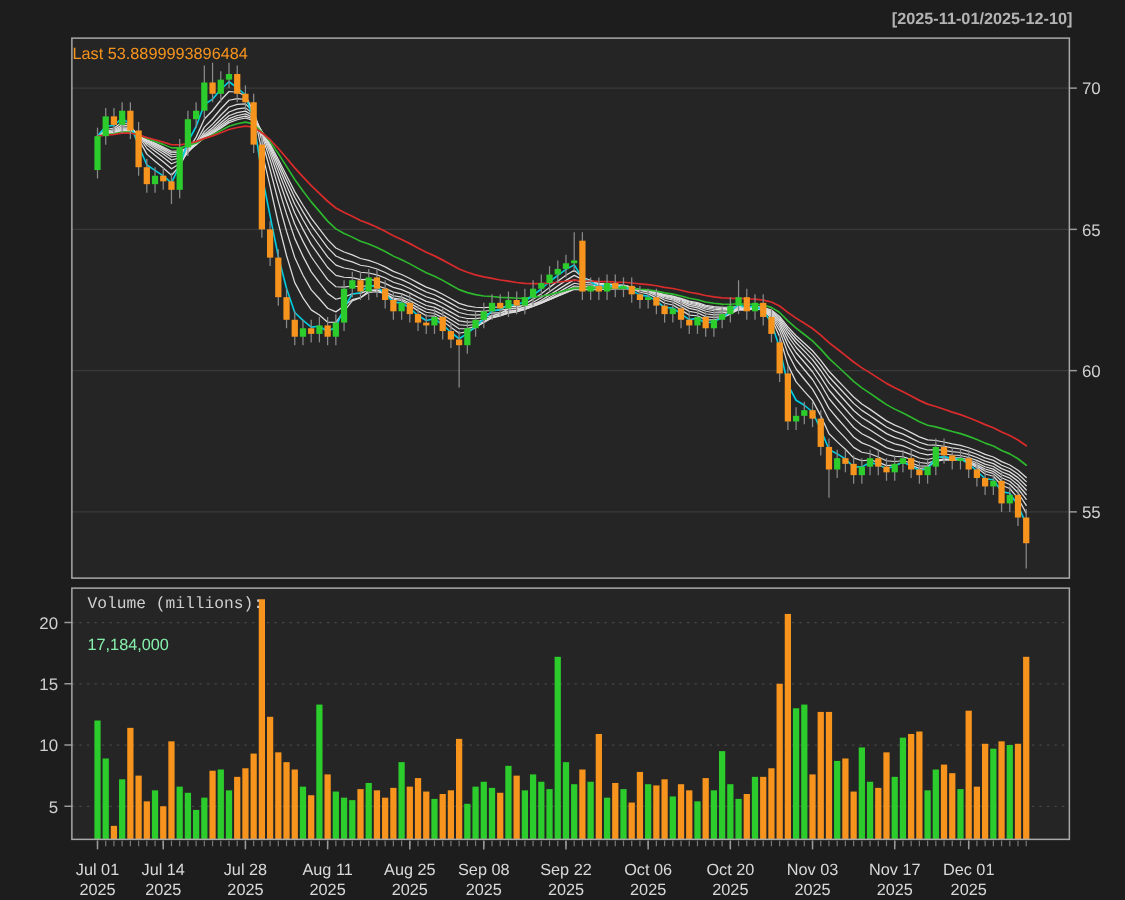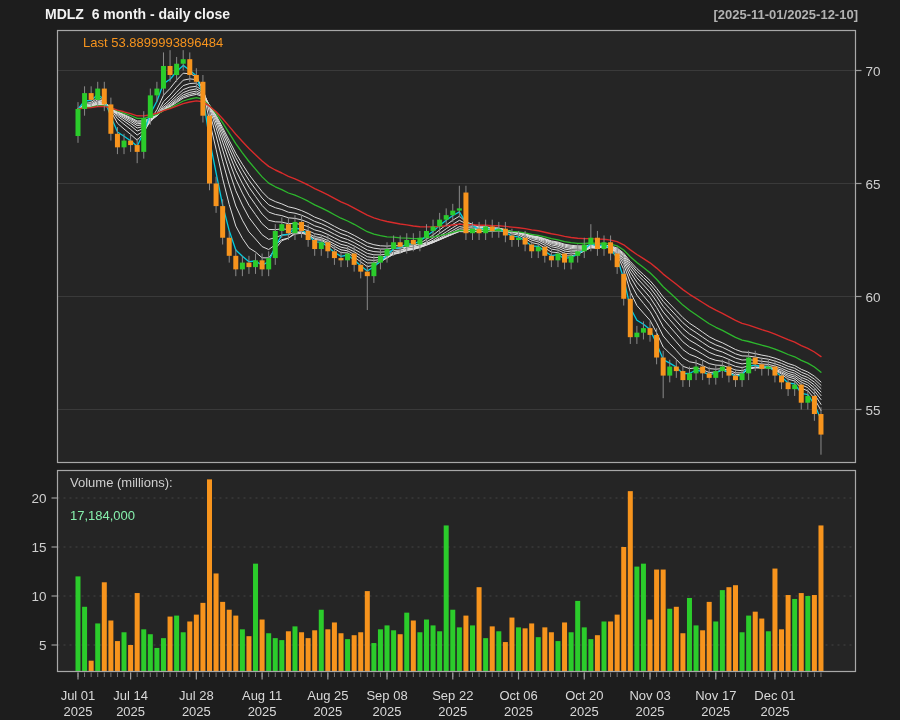--- a/index.html
+++ b/index.html
@@ -1,22 +1,22 @@
 <!DOCTYPE html>
 <html><head>
 <meta charset="utf-8">
 <style>
   html,body{margin:0;padding:0;background:#141414;}
   .stage{position:relative;width:900px;height:720px;background:#1d1d1d;overflow:hidden;
          font-family:"Liberation Sans", sans-serif;}
   .stage svg{position:absolute;left:0;top:0;}
   .title{position:absolute;left:45px;top:6px;font-size:14px;font-weight:bold;color:#f2f2f2;white-space:pre;}
   .range{position:absolute;right:42px;top:7px;font-size:13px;font-weight:bold;color:#b3b3b3;}
-  .last-label{position:absolute;left:83px;top:35px;font-size:13px;color:#f7941d;}
-  .vol-label{position:absolute;left:70px;top:475px;font-size:13px;color:#cfcfcf;}
+  .last-label{position:absolute;left:58px;top:35px;font-size:13px;color:#f7941d;}
+  .vol-label{position:absolute;left:70px;top:475px;font-size:13px;color:#cfcfcf;font-family:Liberation Mono, monospace;}
   .vol-value{position:absolute;left:70px;top:508px;font-size:13px;color:#86efac;}
 </style>
 </head>
 <body>
 
 <div class="stage">
   <svg id="chart" width="900" height="720" viewBox="0 0 900 720">
       <rect x="0" y="0" width="900" height="720" fill="#1d1d1d"></rect>
       <rect x="57.5" y="30.5" width="798" height="432" fill="#252525"></rect>
       <rect x="57.5" y="470.5" width="798" height="201" fill="#252525"></rect>
@@ -565,18 +565,17 @@
         <text x="650.025" y="700" fill="#d9d9d9" font-size="13" text-anchor="middle" font-family="&quot;Liberation Sans&quot;, sans-serif">Nov 03</text>
         <text x="650.025" y="716" fill="#d9d9d9" font-size="13" text-anchor="middle" font-family="&quot;Liberation Sans&quot;, sans-serif">2025</text>
         <line x1="715.775" y1="672.5" x2="715.775" y2="679.5" stroke="#9a9a9a" stroke-width="1.2"></line>
         <text x="715.775" y="700" fill="#d9d9d9" font-size="13" text-anchor="middle" font-family="&quot;Liberation Sans&quot;, sans-serif">Nov 17</text>
         <text x="715.775" y="716" fill="#d9d9d9" font-size="13" text-anchor="middle" font-family="&quot;Liberation Sans&quot;, sans-serif">2025</text>
         <line x1="774.95" y1="672.5" x2="774.95" y2="679.5" stroke="#9a9a9a" stroke-width="1.2"></line>
         <text x="774.95" y="700" fill="#d9d9d9" font-size="13" text-anchor="middle" font-family="&quot;Liberation Sans&quot;, sans-serif">Dec 01</text>
         <text x="774.95" y="716" fill="#d9d9d9" font-size="13" text-anchor="middle" font-family="&quot;Liberation Sans&quot;, sans-serif">2025</text>
       </g>
     </svg>
-  <div class="title">MDLZ  6 month - daily close</div>
   <div class="range">[2025-11-01/2025-12-10]</div>
   <div class="last-label">Last 53.8899993896484</div>
   <div class="vol-label">Volume (millions):</div>
   <div class="vol-value">17,184,000</div>
 </div>
 
 </body></html>

